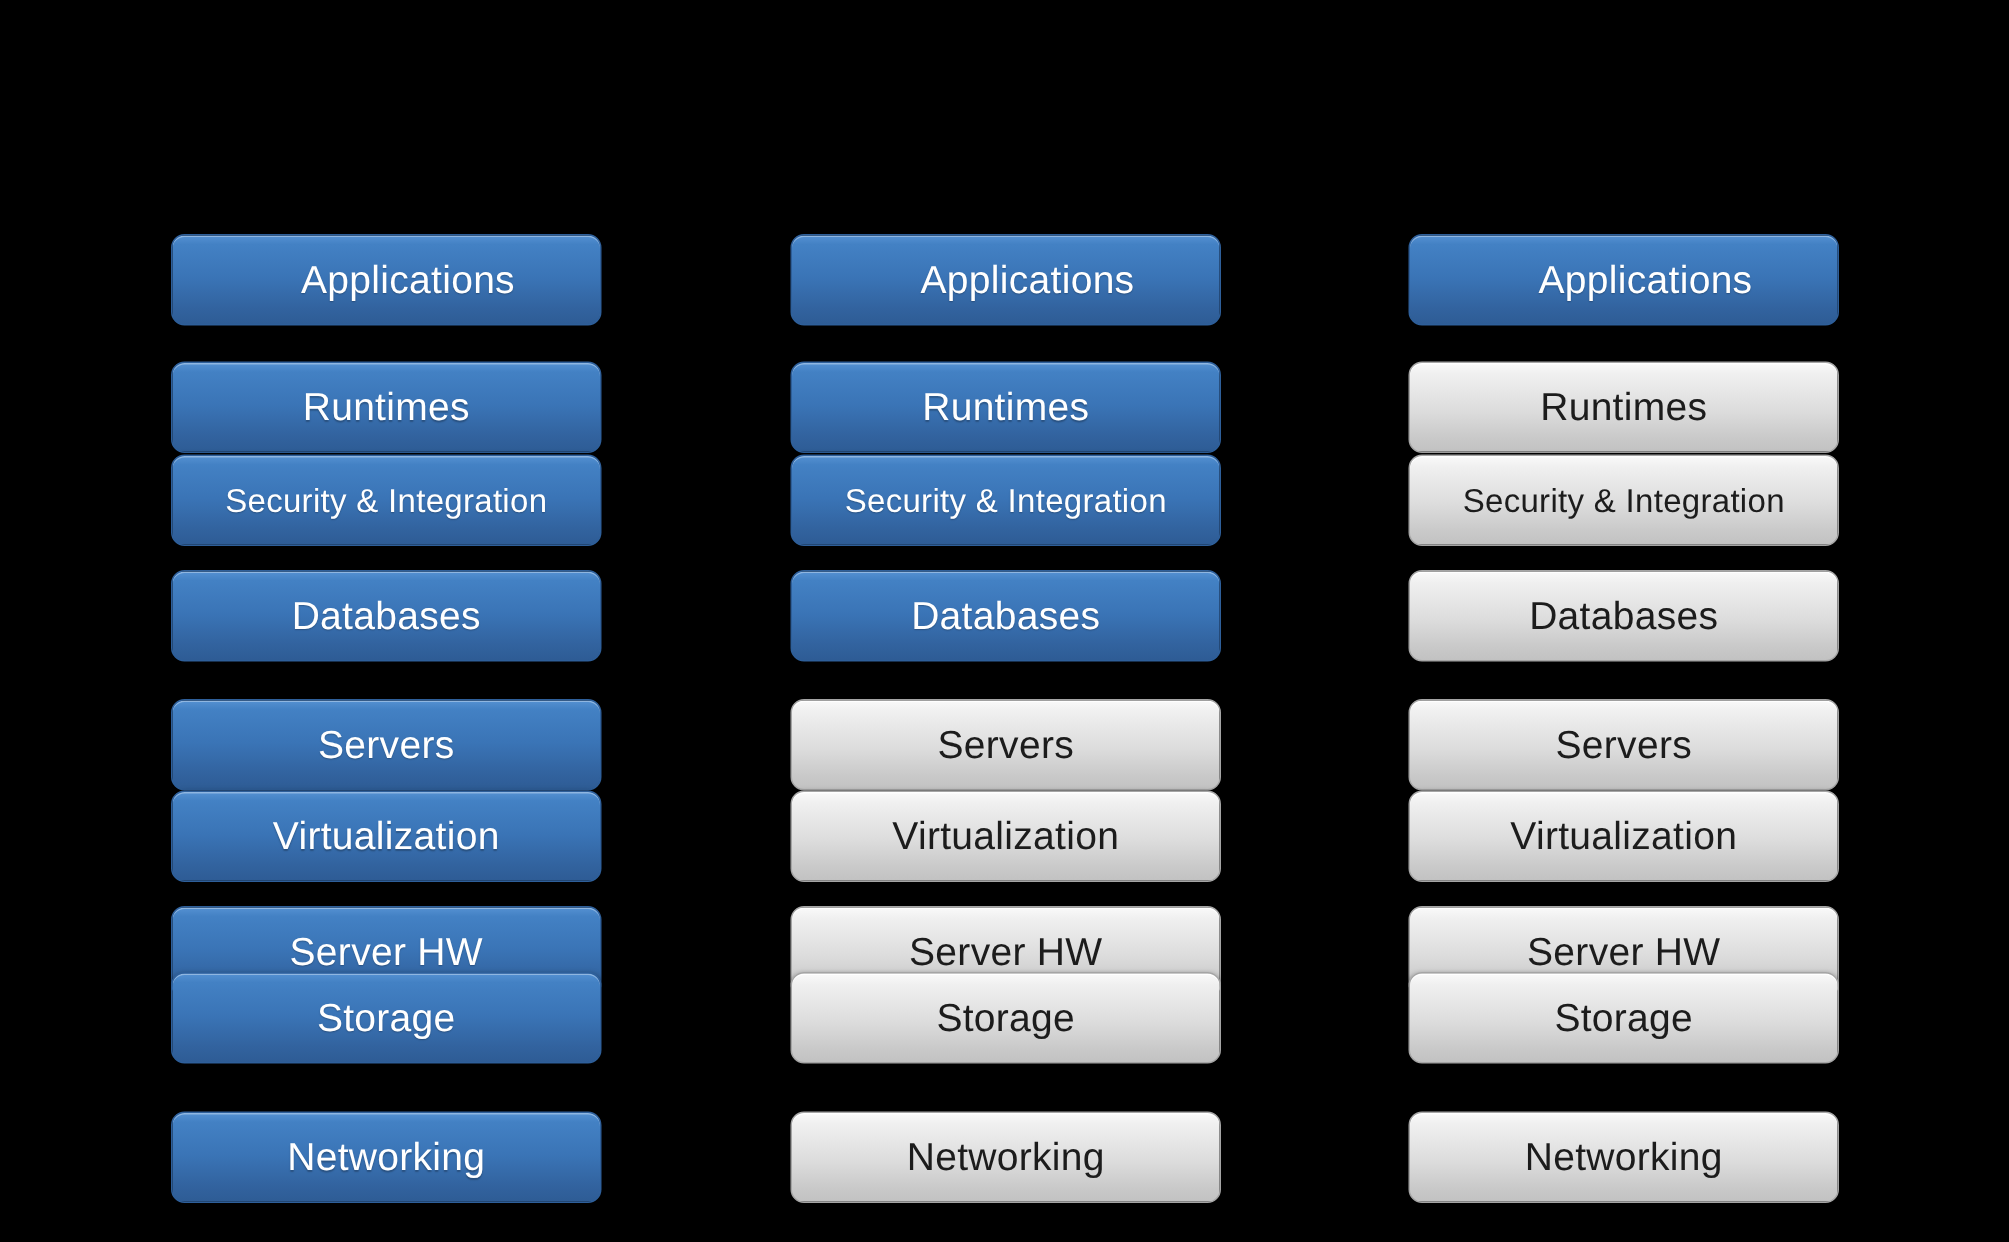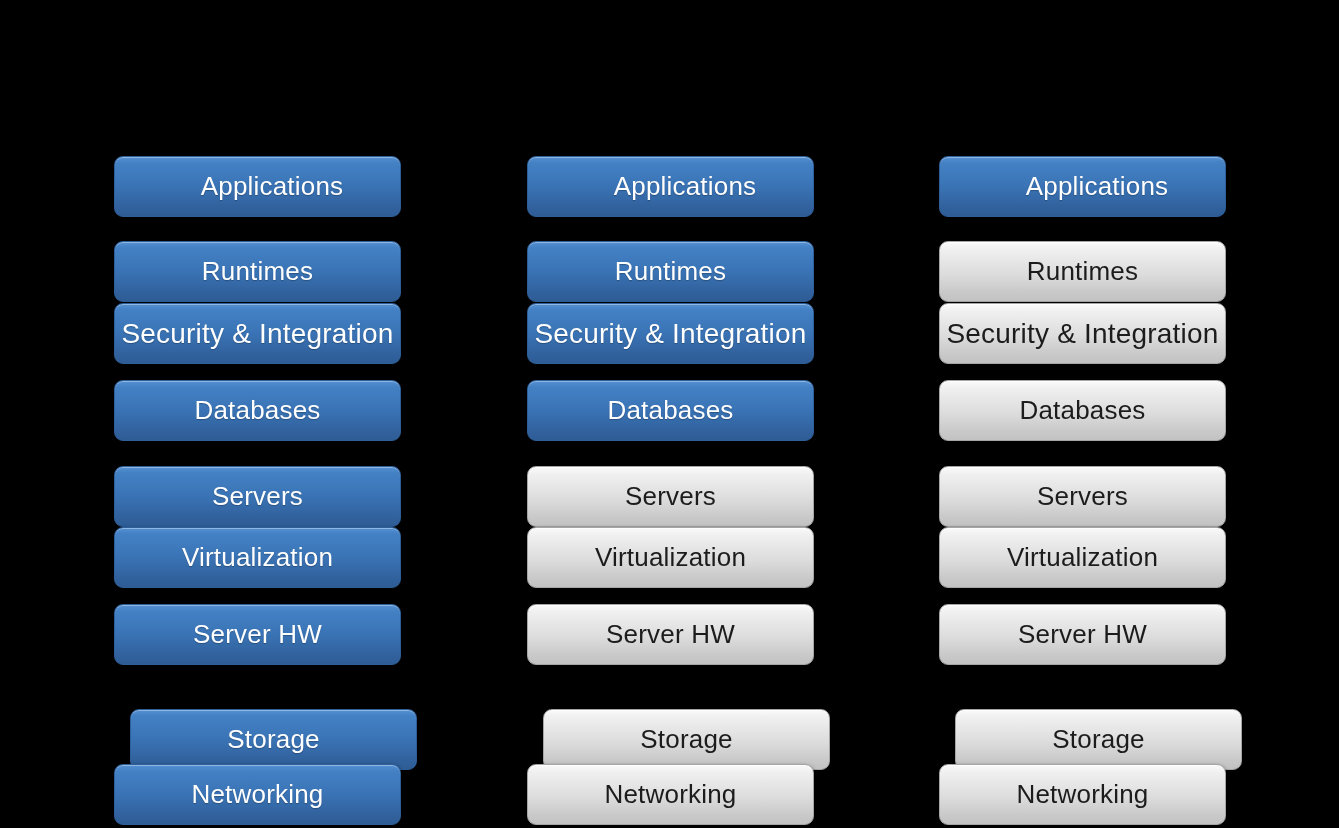--- a/index.html
+++ b/index.html
@@ -34,27 +34,27 @@
     display: flex;
     align-items: center;
     justify-content: center;
     font-size: 26px;
     letter-spacing: 0.2px;
     box-sizing: border-box;
   }
   
   .layer-box:nth-child(1) { top: 0; padding-left: 29px; }
   .layer-box:nth-child(2) { top: 85px; }
-  .layer-box:nth-child(3) { top: 147px; font-size: 28px; }
+  .layer-box:nth-child(3) { top: 147px; font-size: 22px; }
   .layer-box:nth-child(4) { top: 224px; text-align: center; }
   .layer-box:nth-child(5) { top: 310px; }
   .layer-box:nth-child(6) { top: 371px; text-align: right; }
   .layer-box:nth-child(7) { top: 448px; text-align: center; }
-  .layer-box:nth-child(8) { top: 553px; margin-left: 16px; }
-  .layer-box:nth-child(9) { top: 608px; }
+  .layer-box:nth-child(8) { top: 492px; }
+  .layer-box:nth-child(9) { top: 585px; }
 
   .layer-box[data-variant="blue"] {
     color: #ffffff;
     background: linear-gradient(180deg, #5591d2 0%, #4381c4 10%, #3a74b6 48%, #32639f 82%, #2e5c95 100%);
     border: 1px solid #2e5f9a;
     box-shadow: inset 0 1px 0 rgba(255,255,255,0.35), 0 2px 4px rgba(0,0,0,0.6);
     text-shadow: 0 1px 1px rgba(0,0,0,0.25);
   }
   .layer-box[data-variant="gray"] {
     color: #1c1c1c;

